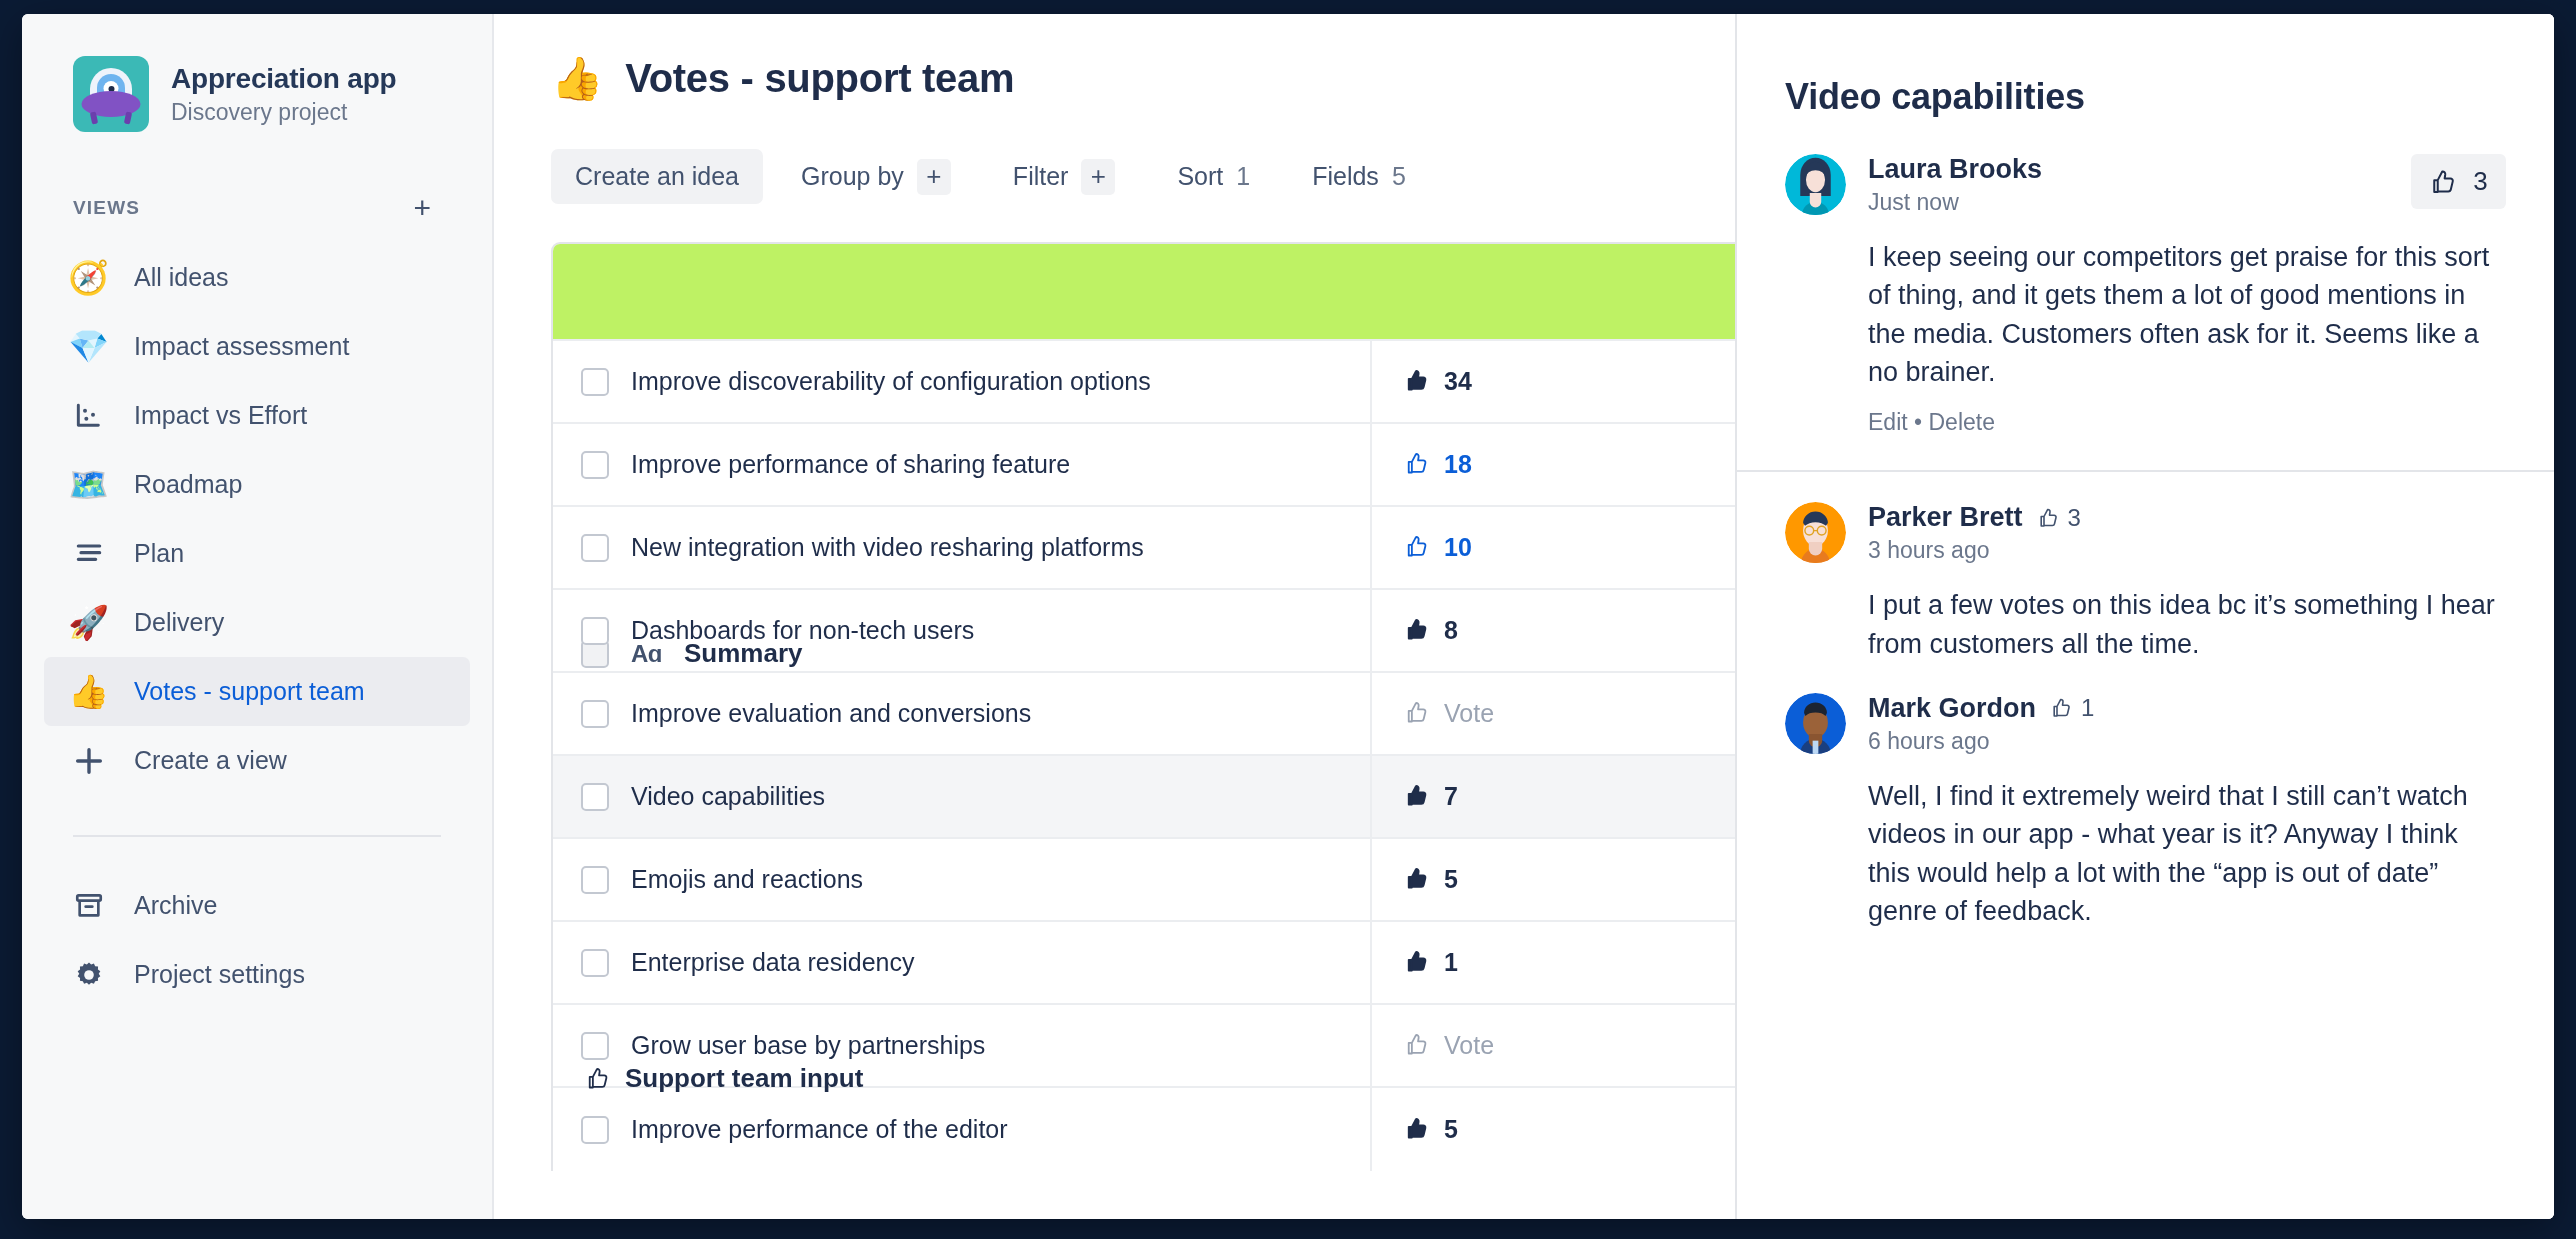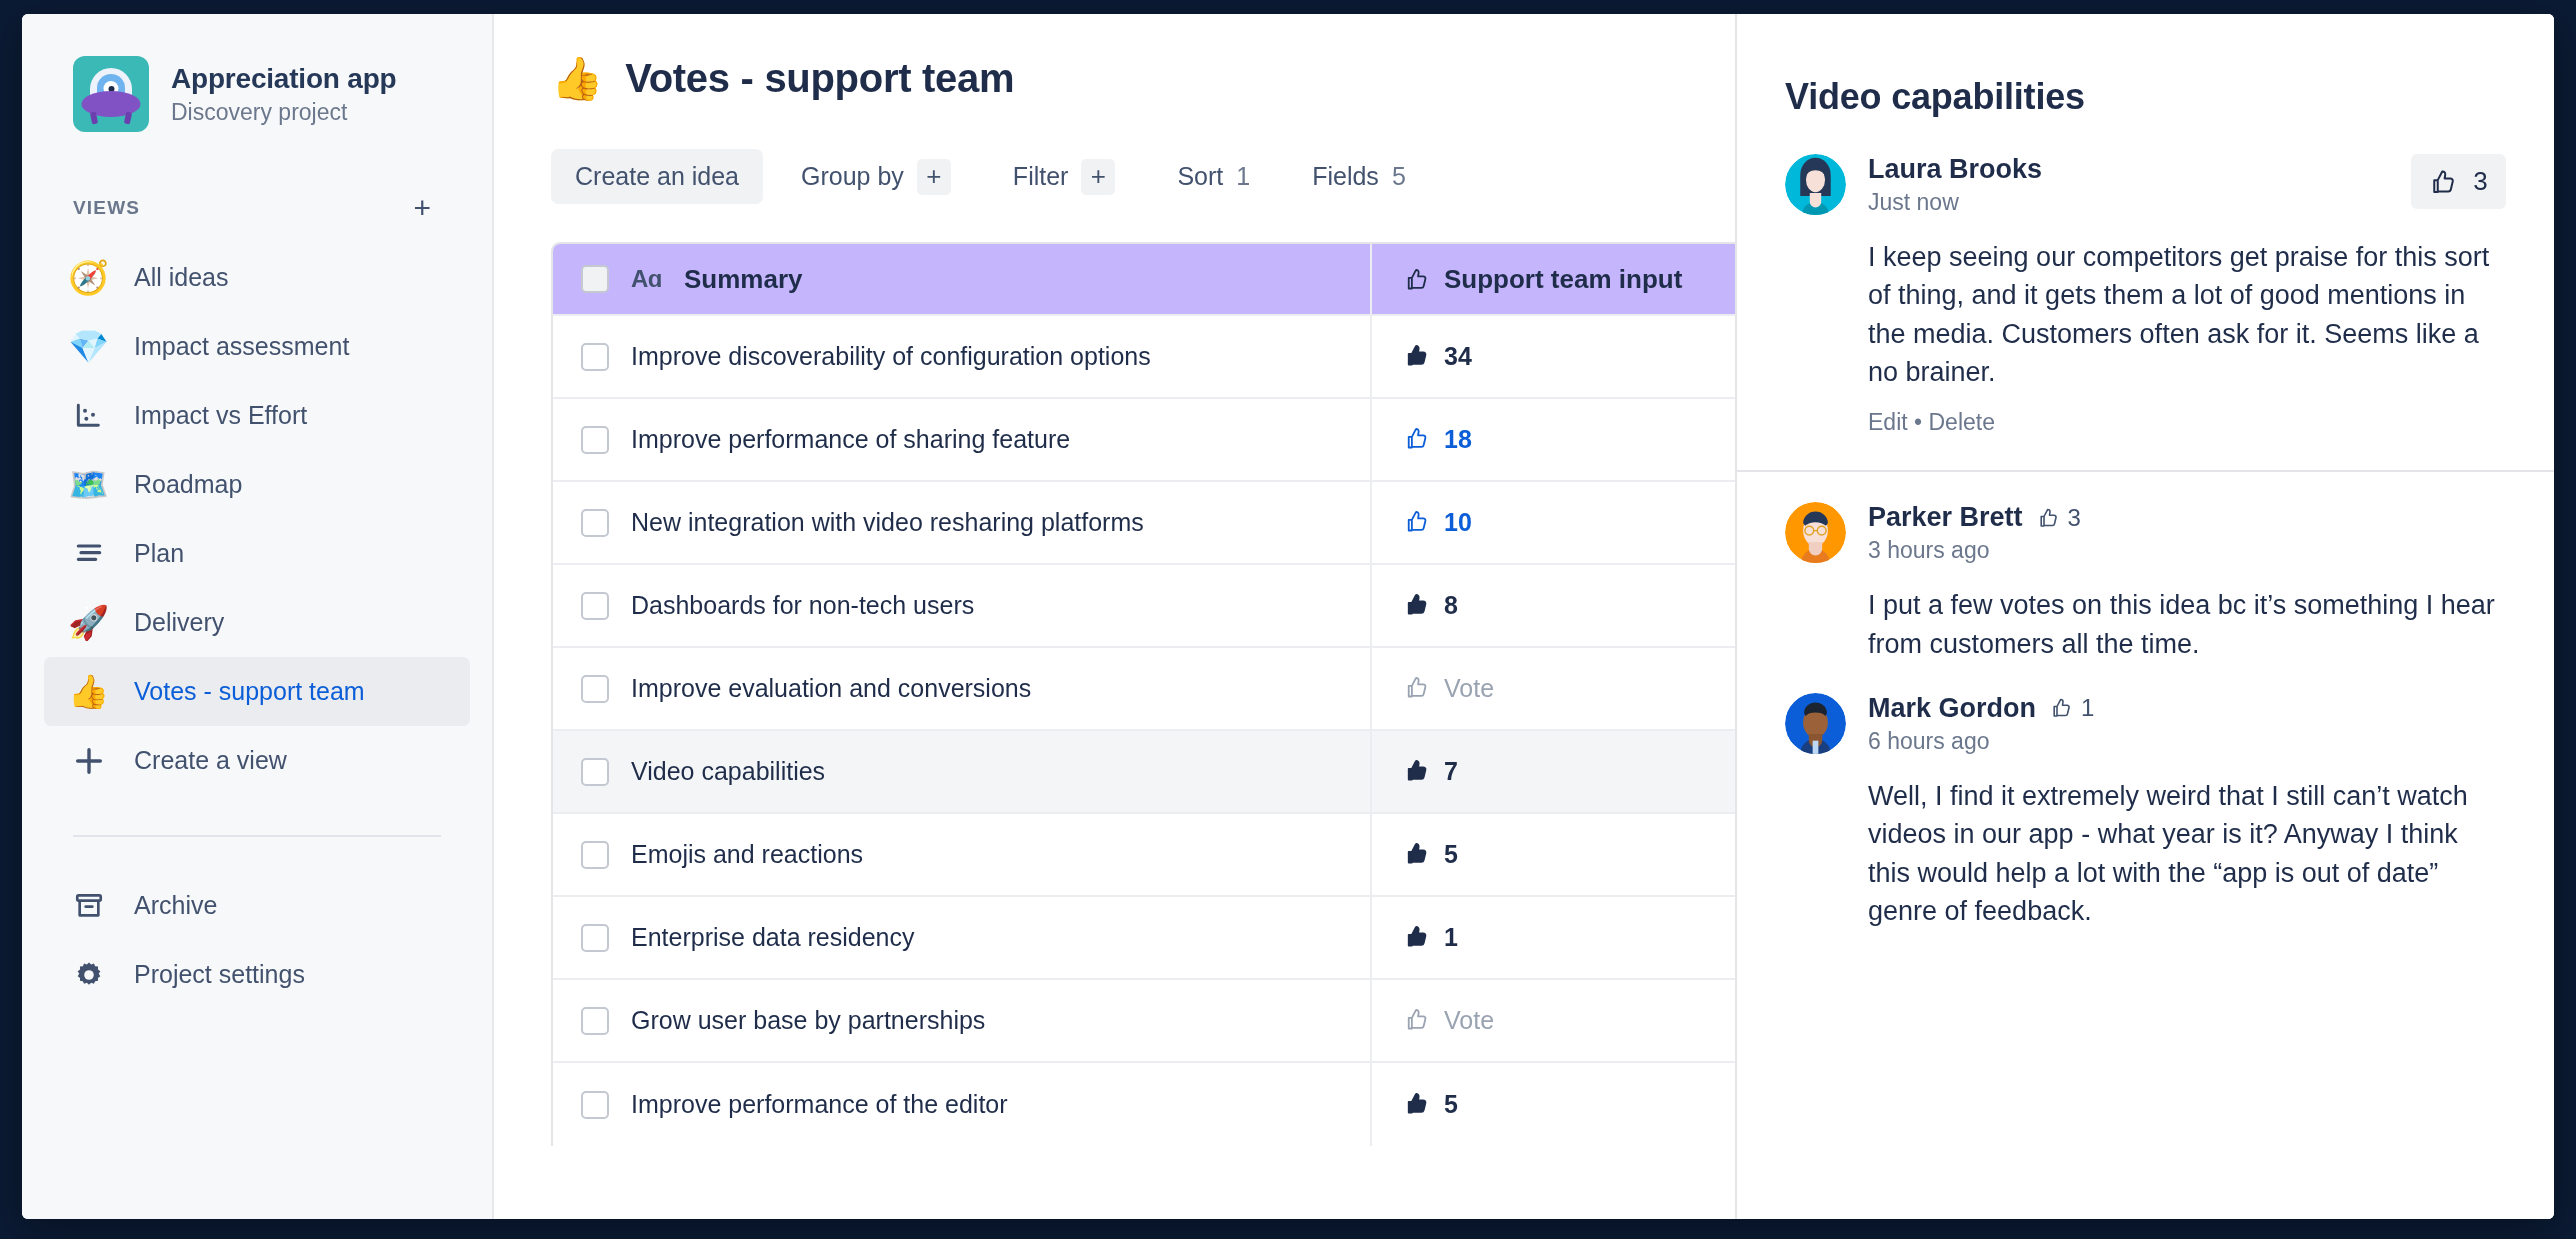--- a/index.html
+++ b/index.html
@@ -109,21 +109,21 @@
   .tb-count { font-size: 25px; color: #6b778c; }
 
   .table-wrap {
     margin-top: 38px; margin-right: 0;
     width: 1255px;
     border: 2px solid #e3e5e9; border-radius: 9px 9px 0 0;
     border-bottom: none; overflow: hidden;
   }
   .tr { display: flex; height: 83px; border-bottom: 2px solid #ebedf0; }
   .tr:last-child { border-bottom: none; }
-  .tr.header { background: #c4b5fd; height: 72px; }
+  .tr.header { background: #bef264; height: 97px; flex-direction: column; }
   .tr.selected { background: #f4f5f7; }
   .td { display: flex; align-items: center; }
   .td-summary { flex: 0 0 819px; padding-left: 28px; gap: 22px; border-right: 2px solid #ebedf0; }
   .td-votes { flex: 1 1 auto; padding-left: 32px; gap: 13px; }
   .cb {
     width: 28px; height: 28px; border: 2px solid #c3c8d1; border-radius: 5px;
     background: #fff; flex: 0 0 28px; cursor: pointer;
   }
   .tr.header .cb { background: #f1f2f4; }
   .aa { font-size: 24px; font-weight: bold; color: #42526e; letter-spacing: -0.5px; }

